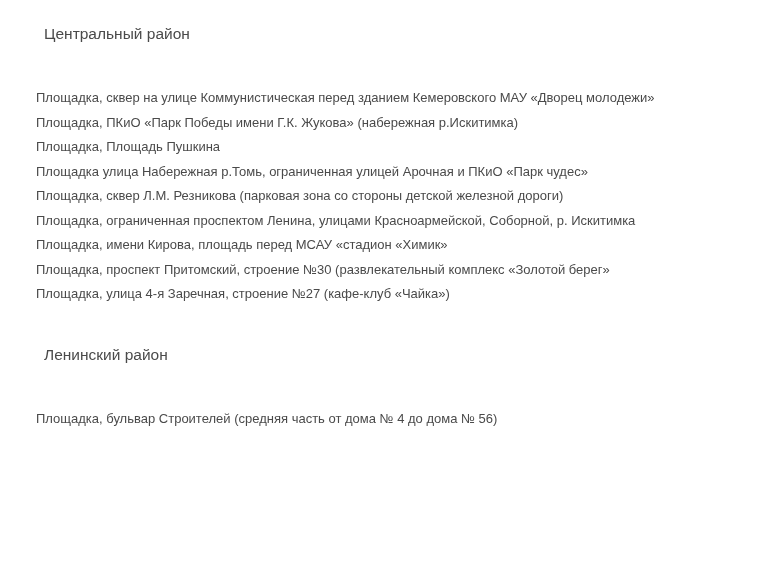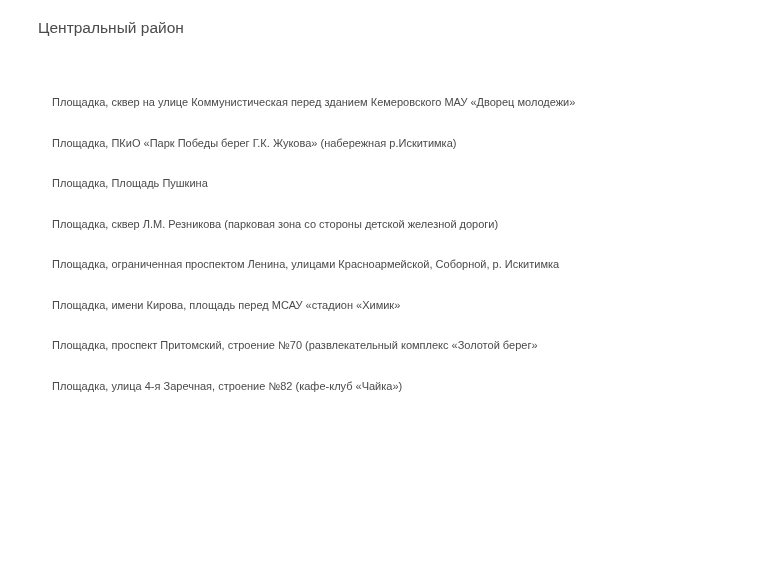--- a/index.html
+++ b/index.html
@@ -21,63 +21,73 @@
     padding: 14px 36px 0 36px;
     background: #ffffff;
   }
   .section {
     margin: 0;
   }
   .section-heading {
     font-size: 15.5px;
     line-height: 24px;
     color: #4a4a4a;
-    margin: 2px;
+    margin: 8px;
     padding: 0;
     white-space: pre-wrap;
   }
   .spacer-lg {
     height: 32px;
   }
   .spacer-md {
     height: 28px;
   }
   .item-list {
     list-style: none;
     margin: 0;
     padding: 0;
   }
   .item {
-    font-size: 11px;
+    font-size: 13px;
     line-height: 24.5px;
     color: #4a4a4a;
-    margin: 16px;
+    margin: 0;
     padding: 0;
     white-space: pre-wrap;
     max-width: 690px;
   }
 </style>
 </head>
 <body>
 
 <div class="page">
 
   <div class="section">
     <p class="section-heading">Центральный район</p>
 
     <div class="spacer-lg"></div>
 
     <ul class="item-list">
       <li class="item">Площадка, сквер на улице Коммунистическая перед зданием Кемеровского МАУ «Дворец молодежи»</li>
-      <li class="item">Площадка, ПКиО «Парк Победы берег Г.К. Жукова» (набережная р.Искитимка)</li>
+      <li class="item">Площадка, ПКиО «Парк Победы имени Г.К. Жукова» (набережная р.Искитимка)</li>
       <li class="item">Площадка, Площадь Пушкина</li>
+      <li class="item">Площадка улица Набережная р.Томь, ограниченная улицей Арочная и ПКиО «Парк чудес»</li>
       <li class="item">Площадка, сквер Л.М. Резникова (парковая зона со стороны детской железной дороги)</li>
       <li class="item">Площадка, ограниченная проспектом Ленина, улицами Красноармейской, Соборной, р. Искитимка</li>
       <li class="item">Площадка, имени Кирова, площадь перед МСАУ «стадион «Химик»</li>
-      <li class="item">Площадка, проспект Притомский, строение №70 (развлекательный комплекс «Золотой берег»</li>
-      <li class="item">Площадка, улица 4-я Заречная, строение №82 (кафе-клуб «Чайка»)</li>
+      <li class="item">Площадка, проспект Притомский, строение №30 (развлекательный комплекс «Золотой берег»</li>
+      <li class="item">Площадка, улица 4-я Заречная, строение №27 (кафе-клуб «Чайка»)</li>
     </ul>
   </div>
 
   <div class="spacer-md"></div>
 
+  <div class="section">
+    <p class="section-heading">Ленинский район</p>
+
+    <div class="spacer-lg"></div>
+
+    <ul class="item-list">
+      <li class="item">Площадка, бульвар Строителей (средняя часть от дома № 4 до дома № 56)</li>
+    </ul>
+  </div>
 
 </div>
 
 </body></html>

